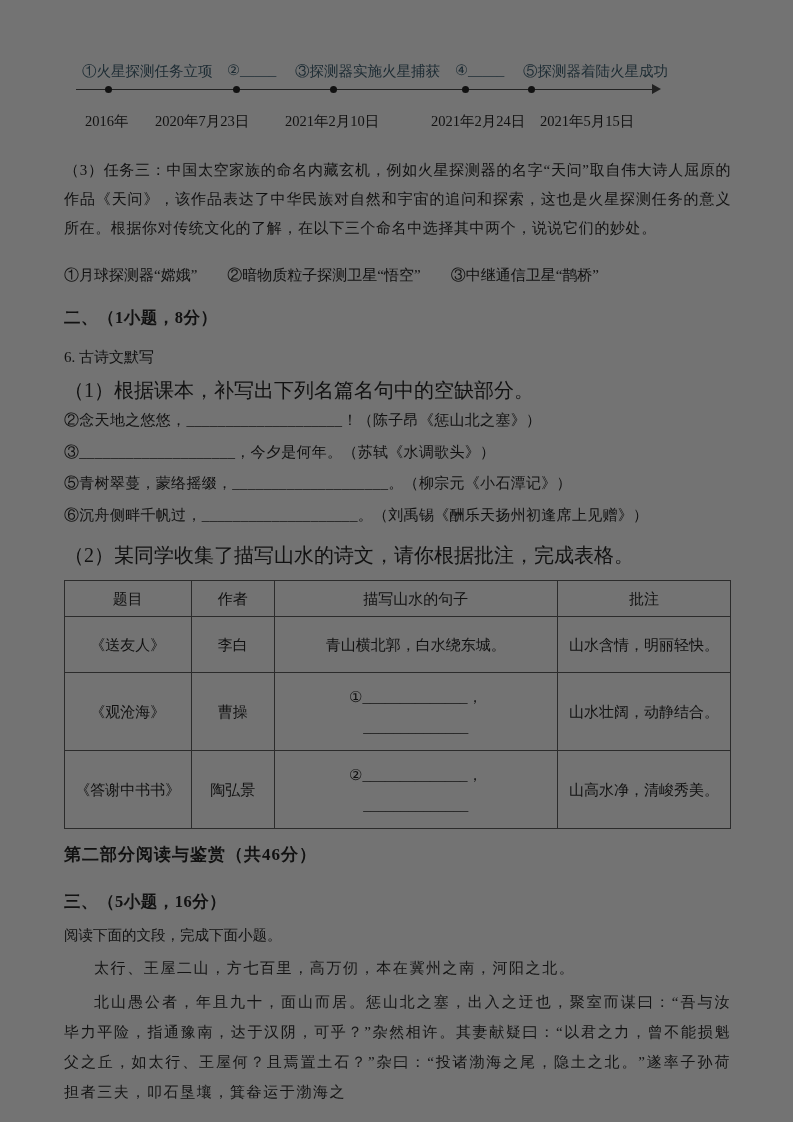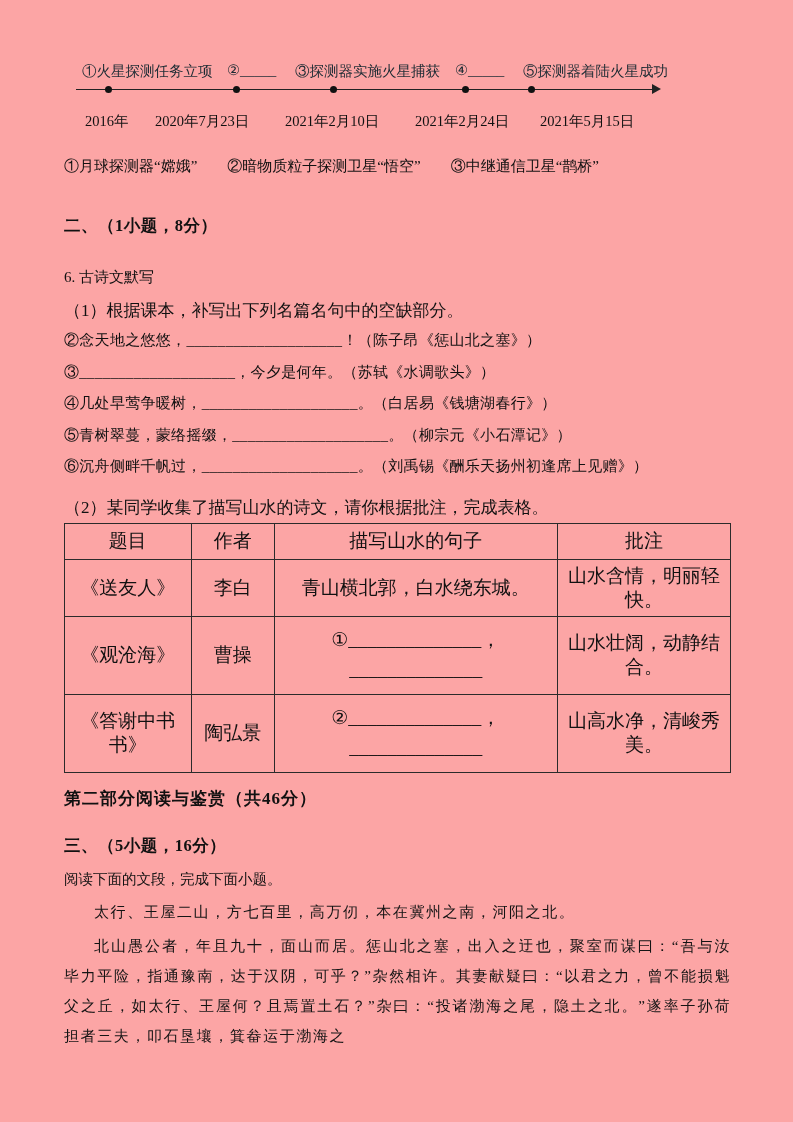--- a/index.html
+++ b/index.html
@@ -6,21 +6,21 @@
   html, body { background: #ffffff; }
   body {
     width: 793px; height: 1122px; overflow: hidden;
     font-family: "Liberation Serif", "DejaVu Serif", serif;
     color: #111111;
   }
   .page {
     position: relative;
     width: 793px; height: 1122px;
     padding: 56px 62px 0 64px;
-    background: #fca5a5;
+    background: #737373;
   }
 
   
   .timeline { position: relative; height: 94px; font-size: 14.5px; }
   .tl-label { position: absolute; top: 6px; white-space: nowrap; color: #1c2b33; }
   .tl-line {
     position: absolute; left: 12px; width: 580px; top: 33px;
     border-top: 1.6px solid #222;
   }
   .tl-arrowhead {
@@ -35,35 +35,35 @@
     background: #111; border-radius: 50%;
   }
   .tl-date { position: absolute; top: 56px; white-space: nowrap; font-size: 14.5px; }
 
   
   .para {
     font-size: 15px; line-height: 29px;
     text-align: justify; letter-spacing: 0.6px;
     margin-top: 6px;
   }
-  .options-line { font-size: 15px; line-height: 32px; margin-top: 0; }
+  .options-line { font-size: 15px; line-height: 32px; margin-top: 16px; }
 
   .sec-heading {
     font-size: 16.5px; font-weight: 700; letter-spacing: 0.5px;
-    margin-top: 31px; line-height: 26px;
+    margin-top: 14px; line-height: 26px;
   }
-  .q-title { font-size: 15px; line-height: 28px; margin-top: 24px; }
-  .intro { font-size: 17px; line-height: 29px; margin-top: 5px; }
+  .q-title { font-size: 15px; line-height: 28px; margin-top: 12px; }
+  .intro { font-size: 20px; line-height: 29px; margin-top: 5px; }
 
   .dictation p { font-size: 15px; line-height: 31.5px; letter-spacing: 0.3px; }
 
   
   table.shanshui {
     border-collapse: collapse; width: 100%;
-    margin-top: 1px; font-size: 19px;
+    margin-top: 10px; font-size: 15px;
     table-layout: fixed;
   }
   table.shanshui td {
     border: 1px solid #2b2b2b;
     text-align: center; vertical-align: middle;
     padding: 4px 8px; line-height: 24px;
   }
   table.shanshui tr.hdr td { height: 36px; }
   table.shanshui tr.r1 td { height: 56px; }
   table.shanshui tr.r2 td, table.shanshui tr.r3 td { height: 78px; }
@@ -100,35 +100,35 @@
 
     <span class="tl-dot" style="left:41px"></span>
     <span class="tl-dot" style="left:169px"></span>
     <span class="tl-dot" style="left:266px"></span>
     <span class="tl-dot" style="left:398px"></span>
     <span class="tl-dot" style="left:464px"></span>
 
     <span class="tl-date" style="left:21px">2016年</span>
     <span class="tl-date" style="left:91px">2020年7月23日</span>
     <span class="tl-date" style="left:221px">2021年2月10日</span>
-    <span class="tl-date" style="left:351px">2021年2月24日</span>
+    <span class="tl-date" style="left:367px">2021年2月24日</span>
     <span class="tl-date" style="left:476px">2021年5月15日</span>
   </div>
 
+  <p class="para">（3）任务三：中国太空家族的命名内藏玄机，例如火星探测器的名字“天问”取自伟大诗人屈原的作品《天问》，该作品表达了中华民族对自然和宇宙的追问和探索，这也是火星探测任务的意义所在。根据你对传统文化的了解，在以下三个命名中选择其中两个，说说它们的妙处。</p>
 
   <p class="options-line">①月球探测器“嫦娥”　　②暗物质粒子探测卫星“悟空”　　③中继通信卫星“鹊桥”</p>
 
   <h2 class="sec-heading">二、（1小题，8分）</h2>
   <p class="q-title">6. 古诗文默写</p>
   <p class="intro">（1）根据课本，补写出下列名篇名句中的空缺部分。</p>
 
   <div class="dictation">
     <p>②念天地之悠悠，____________________！（陈子昂《惩山北之塞》）</p>
     <p>③____________________，今夕是何年。（苏轼《水调歌头》）</p>
-    <p>④几处早莺争暖树，____________________。（白居易《钱塘湖春行》）</p>
     <p>⑤青树翠蔓，蒙络摇缀，____________________。（柳宗元《小石潭记》）</p>
     <p>⑥沉舟侧畔千帆过，____________________。（刘禹锡《酬乐天扬州初逢席上见赠》）</p>
   </div>
 
   <p class="intro" style="margin-top:10px">（2）某同学收集了描写山水的诗文，请你根据批注，完成表格。</p>
 
   <table class="shanshui">
     <colgroup>
       <col style="width:19%">
         <col style="width:12.5%">

